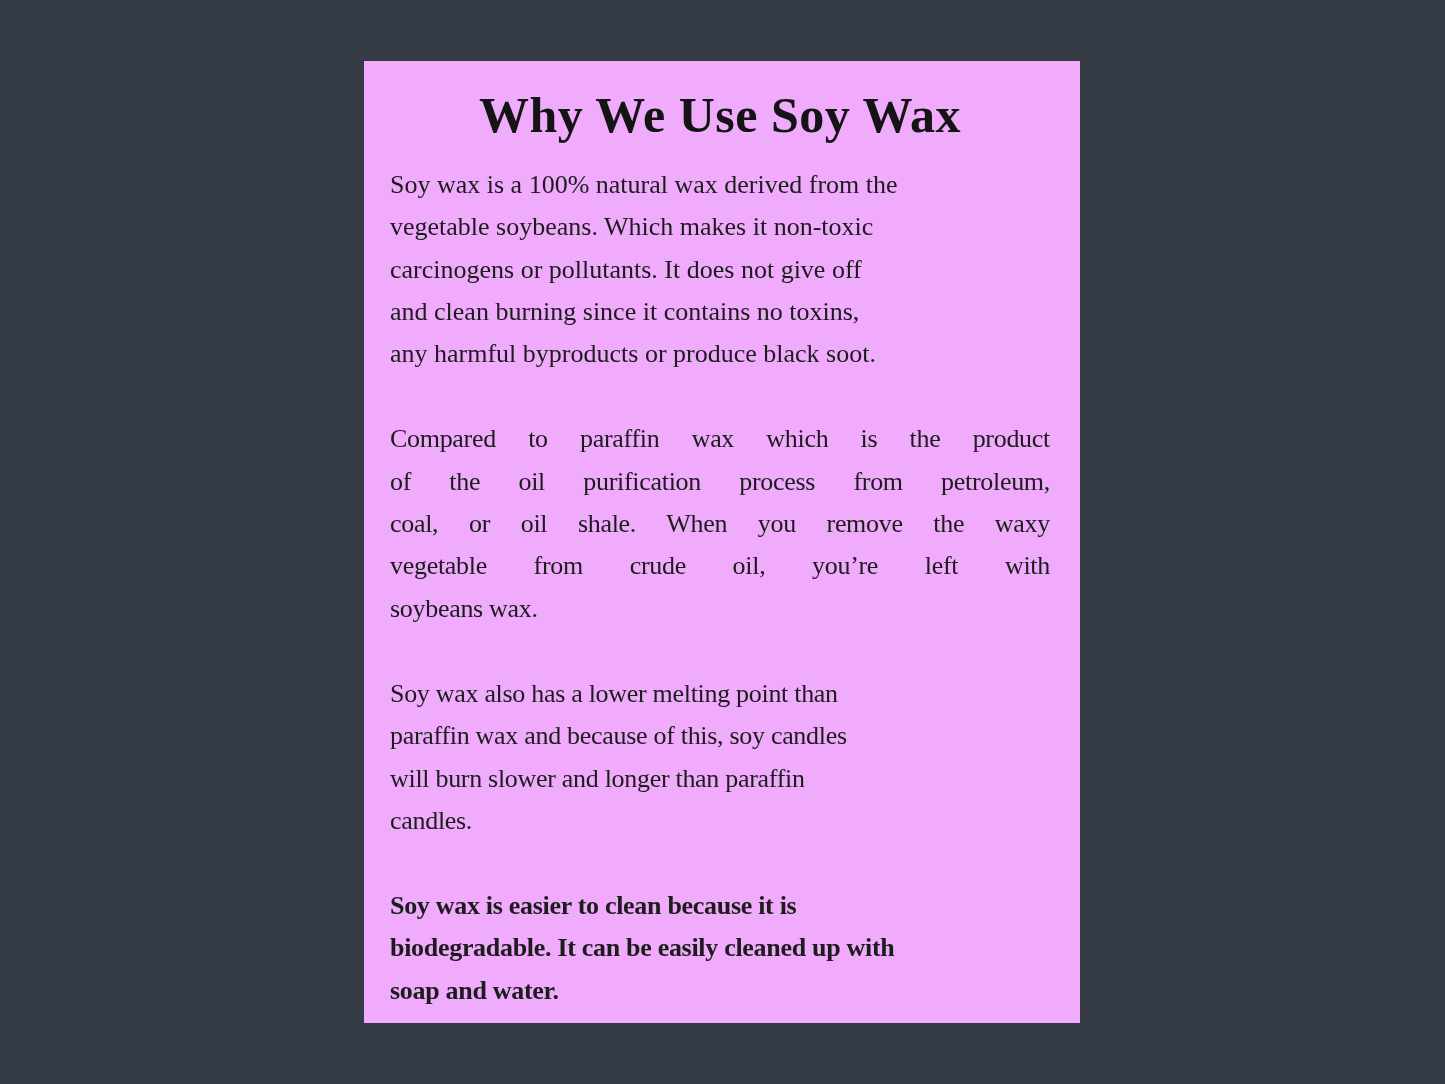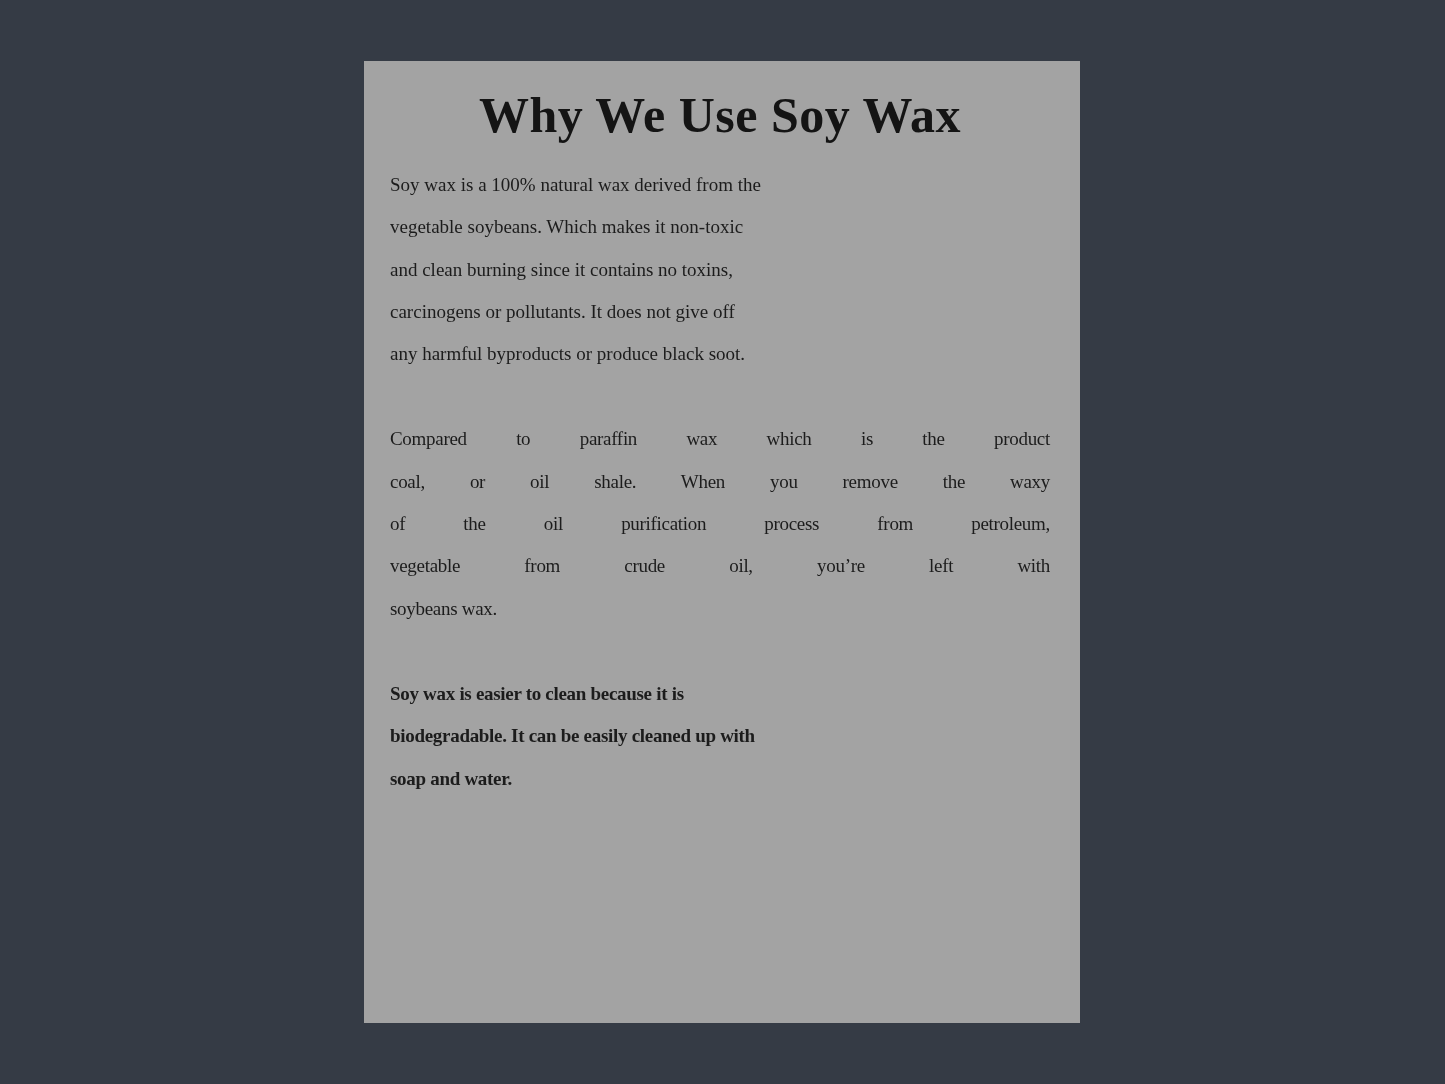--- a/index.html
+++ b/index.html
@@ -51,57 +51,63 @@
     color: #1c1c1c;
   }
 
   .paragraph:last-child {
     margin-bottom: 0;
     font-weight: bold;
   }
 
   .line {
     font-family: "Liberation Serif", "DejaVu Serif", serif;
-    font-size: 19px;
+    font-size: 26px;
     line-height: 42.3px;
     white-space: nowrap;
     text-align: left;
   }
 
   .paragraph.condensed .line {
     letter-spacing: -0.3px;
   }
 
   
   .line.stretch {
     white-space: normal;
     text-align: justify;
     text-align-last: justify;
   }
 </style>
 </head>
 <body>
 
 <div class="stage" style="background: rgb(53, 59, 69);">
-  <div class="card" style="background: #a3a3a3;">
+  <div class="card" style="background: #f0abfc;">
     <h1 class="card-title" style="color: rgb(20, 20, 20);">Why We Use Soy Wax</h1>
     <div class="card-body">
         <div class="paragraph" style="color: rgb(28, 28, 28);">
           <div class="line">Soy wax is a 100% natural wax derived from the</div>
           <div class="line">vegetable soybeans. Which makes it non-toxic</div>
+          <div class="line">carcinogens or pollutants. It does not give off</div>
           <div class="line">and clean burning since it contains no toxins,</div>
-          <div class="line">carcinogens or pollutants. It does not give off</div>
           <div class="line">any harmful byproducts or produce black soot.</div>
         </div>
         <div class="paragraph condensed" style="color: rgb(28, 28, 28);">
           <div class="line stretch">Compared to paraffin wax which is the product</div>
+          <div class="line stretch">of the oil purification process from petroleum,</div>
           <div class="line stretch">coal, or oil shale. When you remove the waxy</div>
-          <div class="line stretch">of the oil purification process from petroleum,</div>
           <div class="line stretch">vegetable from crude oil, you’re left with</div>
           <div class="line">soybeans wax.</div>
+        </div>
+        <div class="paragraph condensed" style="color: rgb(28, 28, 28);">
+          <div class="line">Soy wax also has a lower melting point than</div>
+          <div class="line">paraffin wax and because of this, soy candles</div>
+          <div class="line">will burn slower and longer than paraffin</div>
+          <div class="line">candles.</div>
         </div>
         <div class="paragraph condensed" style="color: rgb(28, 28, 28);">
           <div class="line">Soy wax is easier to clean because it is</div>
           <div class="line">biodegradable. It can be easily cleaned up with</div>
           <div class="line">soap and water.</div>
         </div>
       </div>
   </div>
 </div>
 

